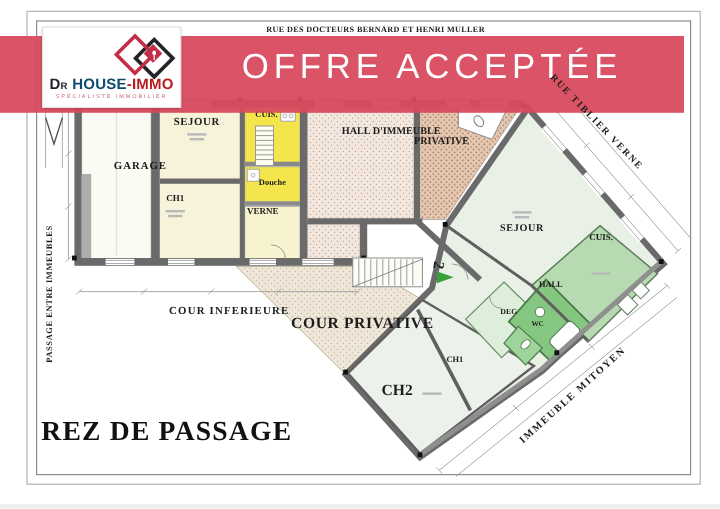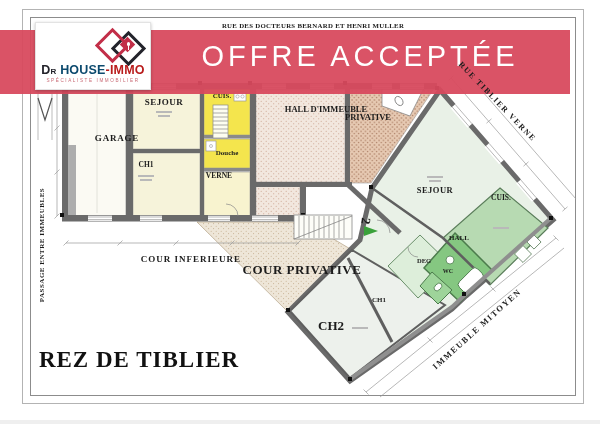--- a/index.html
+++ b/index.html
@@ -342,15 +342,15 @@
     <div class="d-house" style="background:#c22e48;"></div>
     <div class="keyhole-c"></div>
     <div class="keyhole-s"></div>
     <div class="brand">
       <span style="color:#23232b;">D</span><span class="sup" style="color:#23232b;">R</span>
       <span style="color:#0c4a6e;">HOUSE</span><span style="color:#b91c1c;">-IMMO</span>
     </div>
     <div class="tagline" style="color:#c96a75;">SPÉCIALISTE IMMOBILIER</div>
   </div>
 
-  <div class="title">REZ DE TIBLIER</div>
+  <div class="title">REZ DE PASSAGE</div>
 
 </div>
 
 </body></html>

